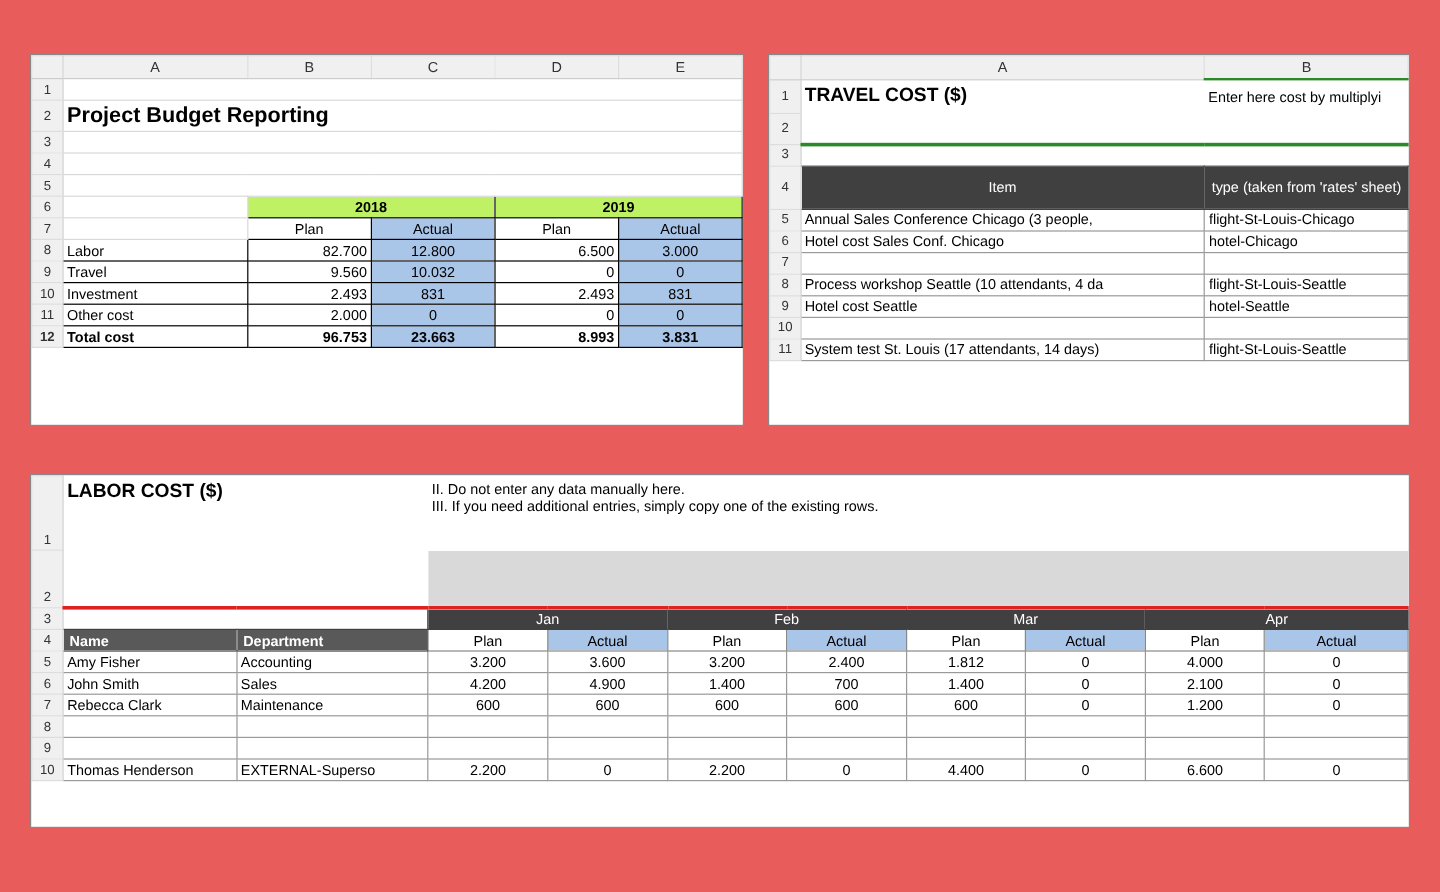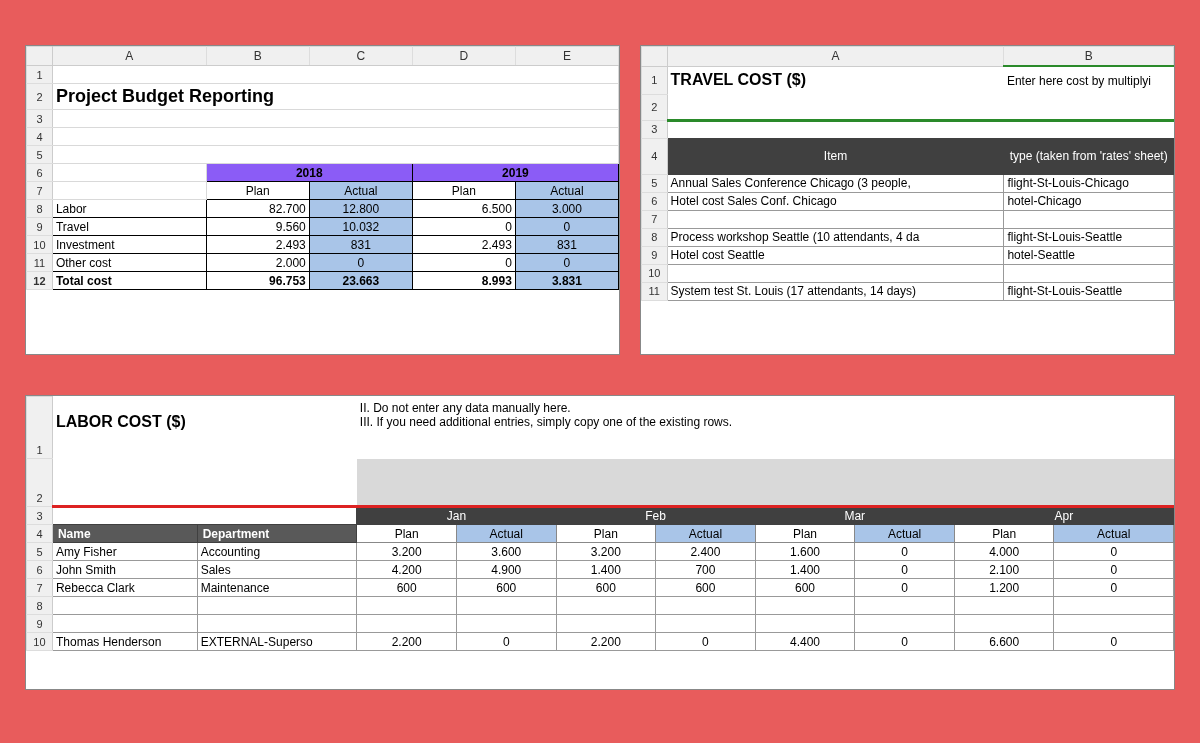--- a/index.html
+++ b/index.html
@@ -38,21 +38,21 @@
     border-bottom: 1px solid #ddd;
     text-align: center;
     font-size: 11px;
     color: #333;
     padding: 2px 4px;
   }
   table { border-collapse: collapse; width: 100%; }
   td { border: 1px solid #d9d9d9; height: 18px; padding: 1px 3px; font-size: 12px; overflow: hidden; white-space: nowrap; }
   td.num { text-align: center; }
   .title-big { font-size: 18px; font-weight: bold; border:1px solid #d9d9d9; padding:2px 3px; }
-  .yearhdr { background:#8b5cf6; border:1px solid #000; text-align:center; font-weight:bold; }
+  .yearhdr { background:#bef264; border:1px solid #000; text-align:center; font-weight:bold; }
   .planhdr { background:#fff; border:1px solid #000; text-align:center; }
   .actualhdr { background:#a9c5e8; border:1px solid #000; text-align:center; }
   .actualcell { background:#a9c5e8; border:1px solid #000; text-align:center; }
   .plancell { border:1px solid #000; text-align:right; }
   .labelcell { border:1px solid #000; text-align:left; }
   .totalrow td { font-weight:bold; }
 
   
   .travel-title { font-size:16px; font-weight:bold; border:none; }
   .dark-hdr { background:#404040; color:#fff; font-weight:normal; text-align:center; border:1px solid #404040; }
@@ -262,21 +262,21 @@
         <col style="width:100px">
         <col style="width:100px">
     <col style="width:100px">
         <col style="width:100px">
         <col style="width:100px">
         <col style="width:120px">
   </colgroup>
   <tbody>
         <tr style="height:62px">
     <td class="row-hdr" style="vertical-align:bottom">1</td>
-    <td colspan="2" class="labor-title" style="vertical-align:top;padding-top:16px">LABOR COST ($)</td>
+    <td colspan="2" class="labor-title" style="vertical-align:top;padding-top:4px">LABOR COST ($)</td>
     <td colspan="8" class="instruct" style="vertical-align:top;padding-top:4px">
       <span>II. Do not enter any data manually here.</span><br>
       <span>III. If you need additional entries, simply copy one of the existing rows.</span>
     </td>
   </tr>
   <tr style="height:48px">
     <td class="row-hdr" style="vertical-align:bottom">2</td>
     <td colspan="2" style="border:none"></td>
     <td colspan="8" class="grey-block"></td>
   </tr>
@@ -304,21 +304,21 @@
   </tbody>
       <tbody id="labor-rows">
         <tr>
           <td class="row-hdr">5</td>
   <td style="border:1px solid #999">Amy Fisher</td>
   <td style="border:1px solid #999">Accounting</td>
           <td class="num" style="border:1px solid #999">3.200</td>
           <td class="num" style="border:1px solid #999">3.600</td>
           <td class="num" style="border:1px solid #999">3.200</td>
           <td class="num" style="border:1px solid #999">2.400</td>
-          <td class="num" style="border:1px solid #999">1.600</td>
+          <td class="num" style="border:1px solid #999">1.812</td>
           <td class="num" style="border:1px solid #999">0</td>
           <td class="num" style="border:1px solid #999">4.000</td>
           <td class="num" style="border:1px solid #999">0</td>
         </tr>
         <tr>
           <td class="row-hdr">6</td>
   <td style="border:1px solid #999">John Smith</td>
   <td style="border:1px solid #999">Sales</td>
           <td class="num" style="border:1px solid #999">4.200</td>
           <td class="num" style="border:1px solid #999">4.900</td>

